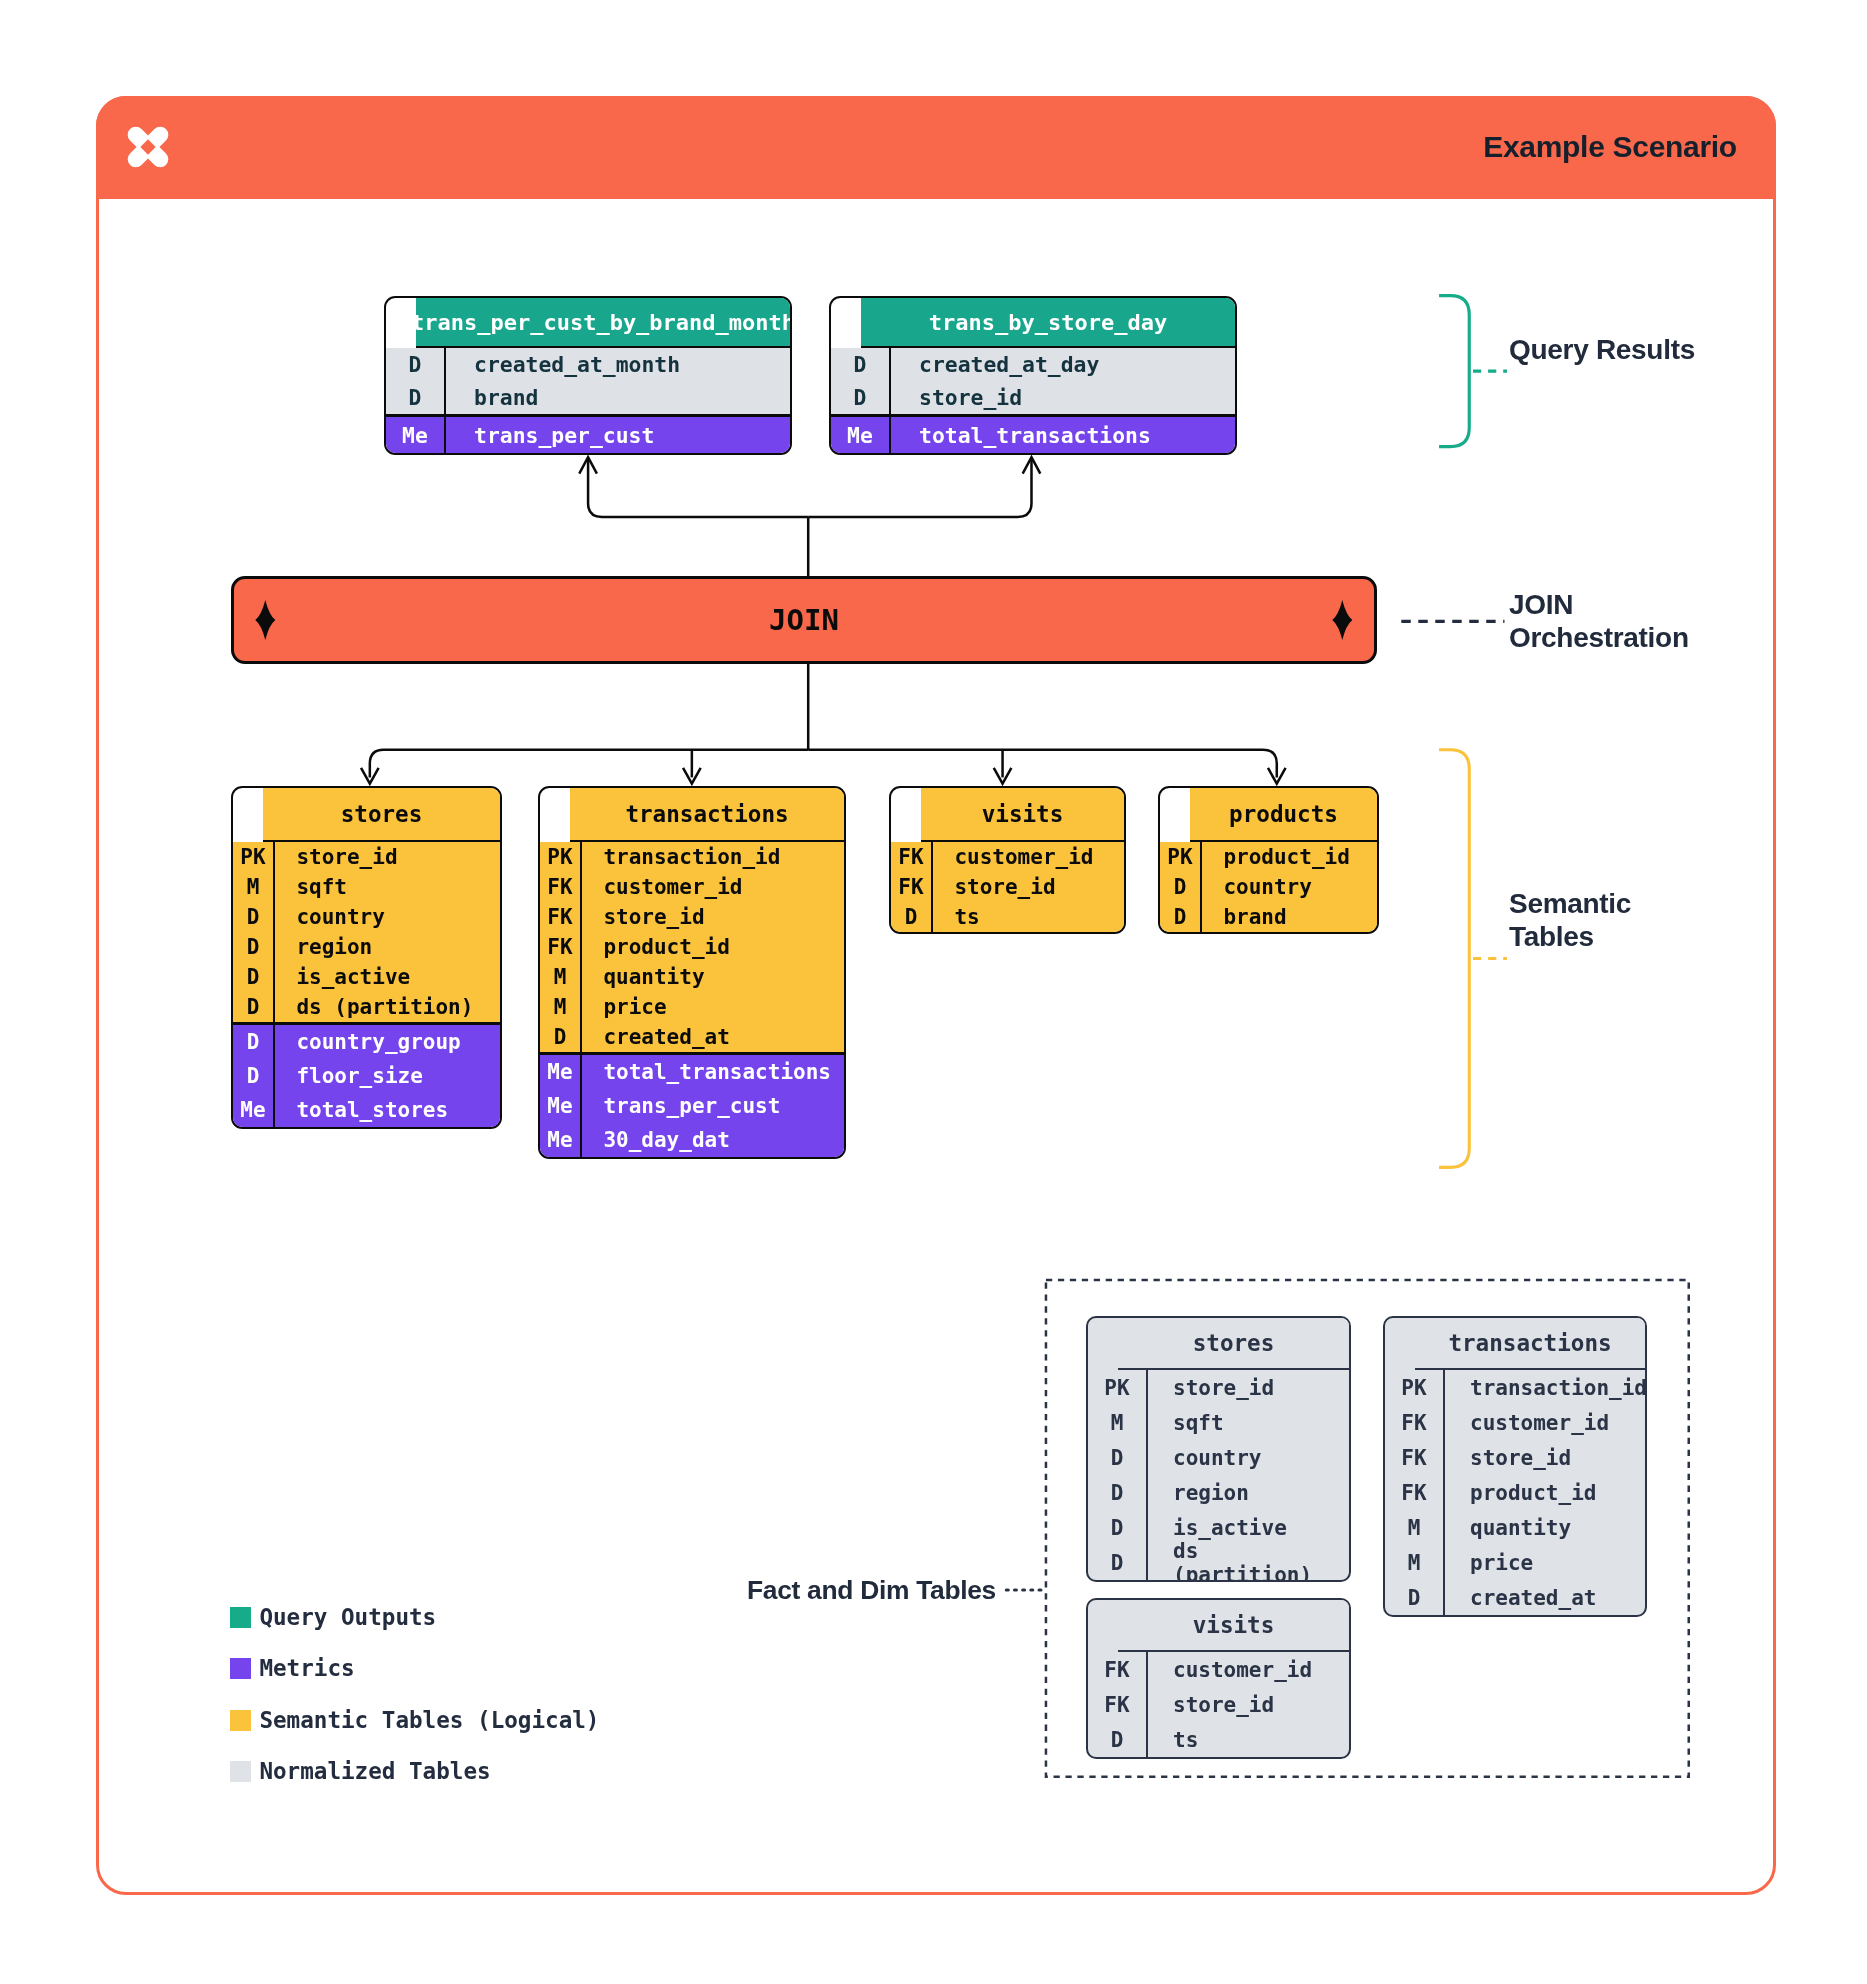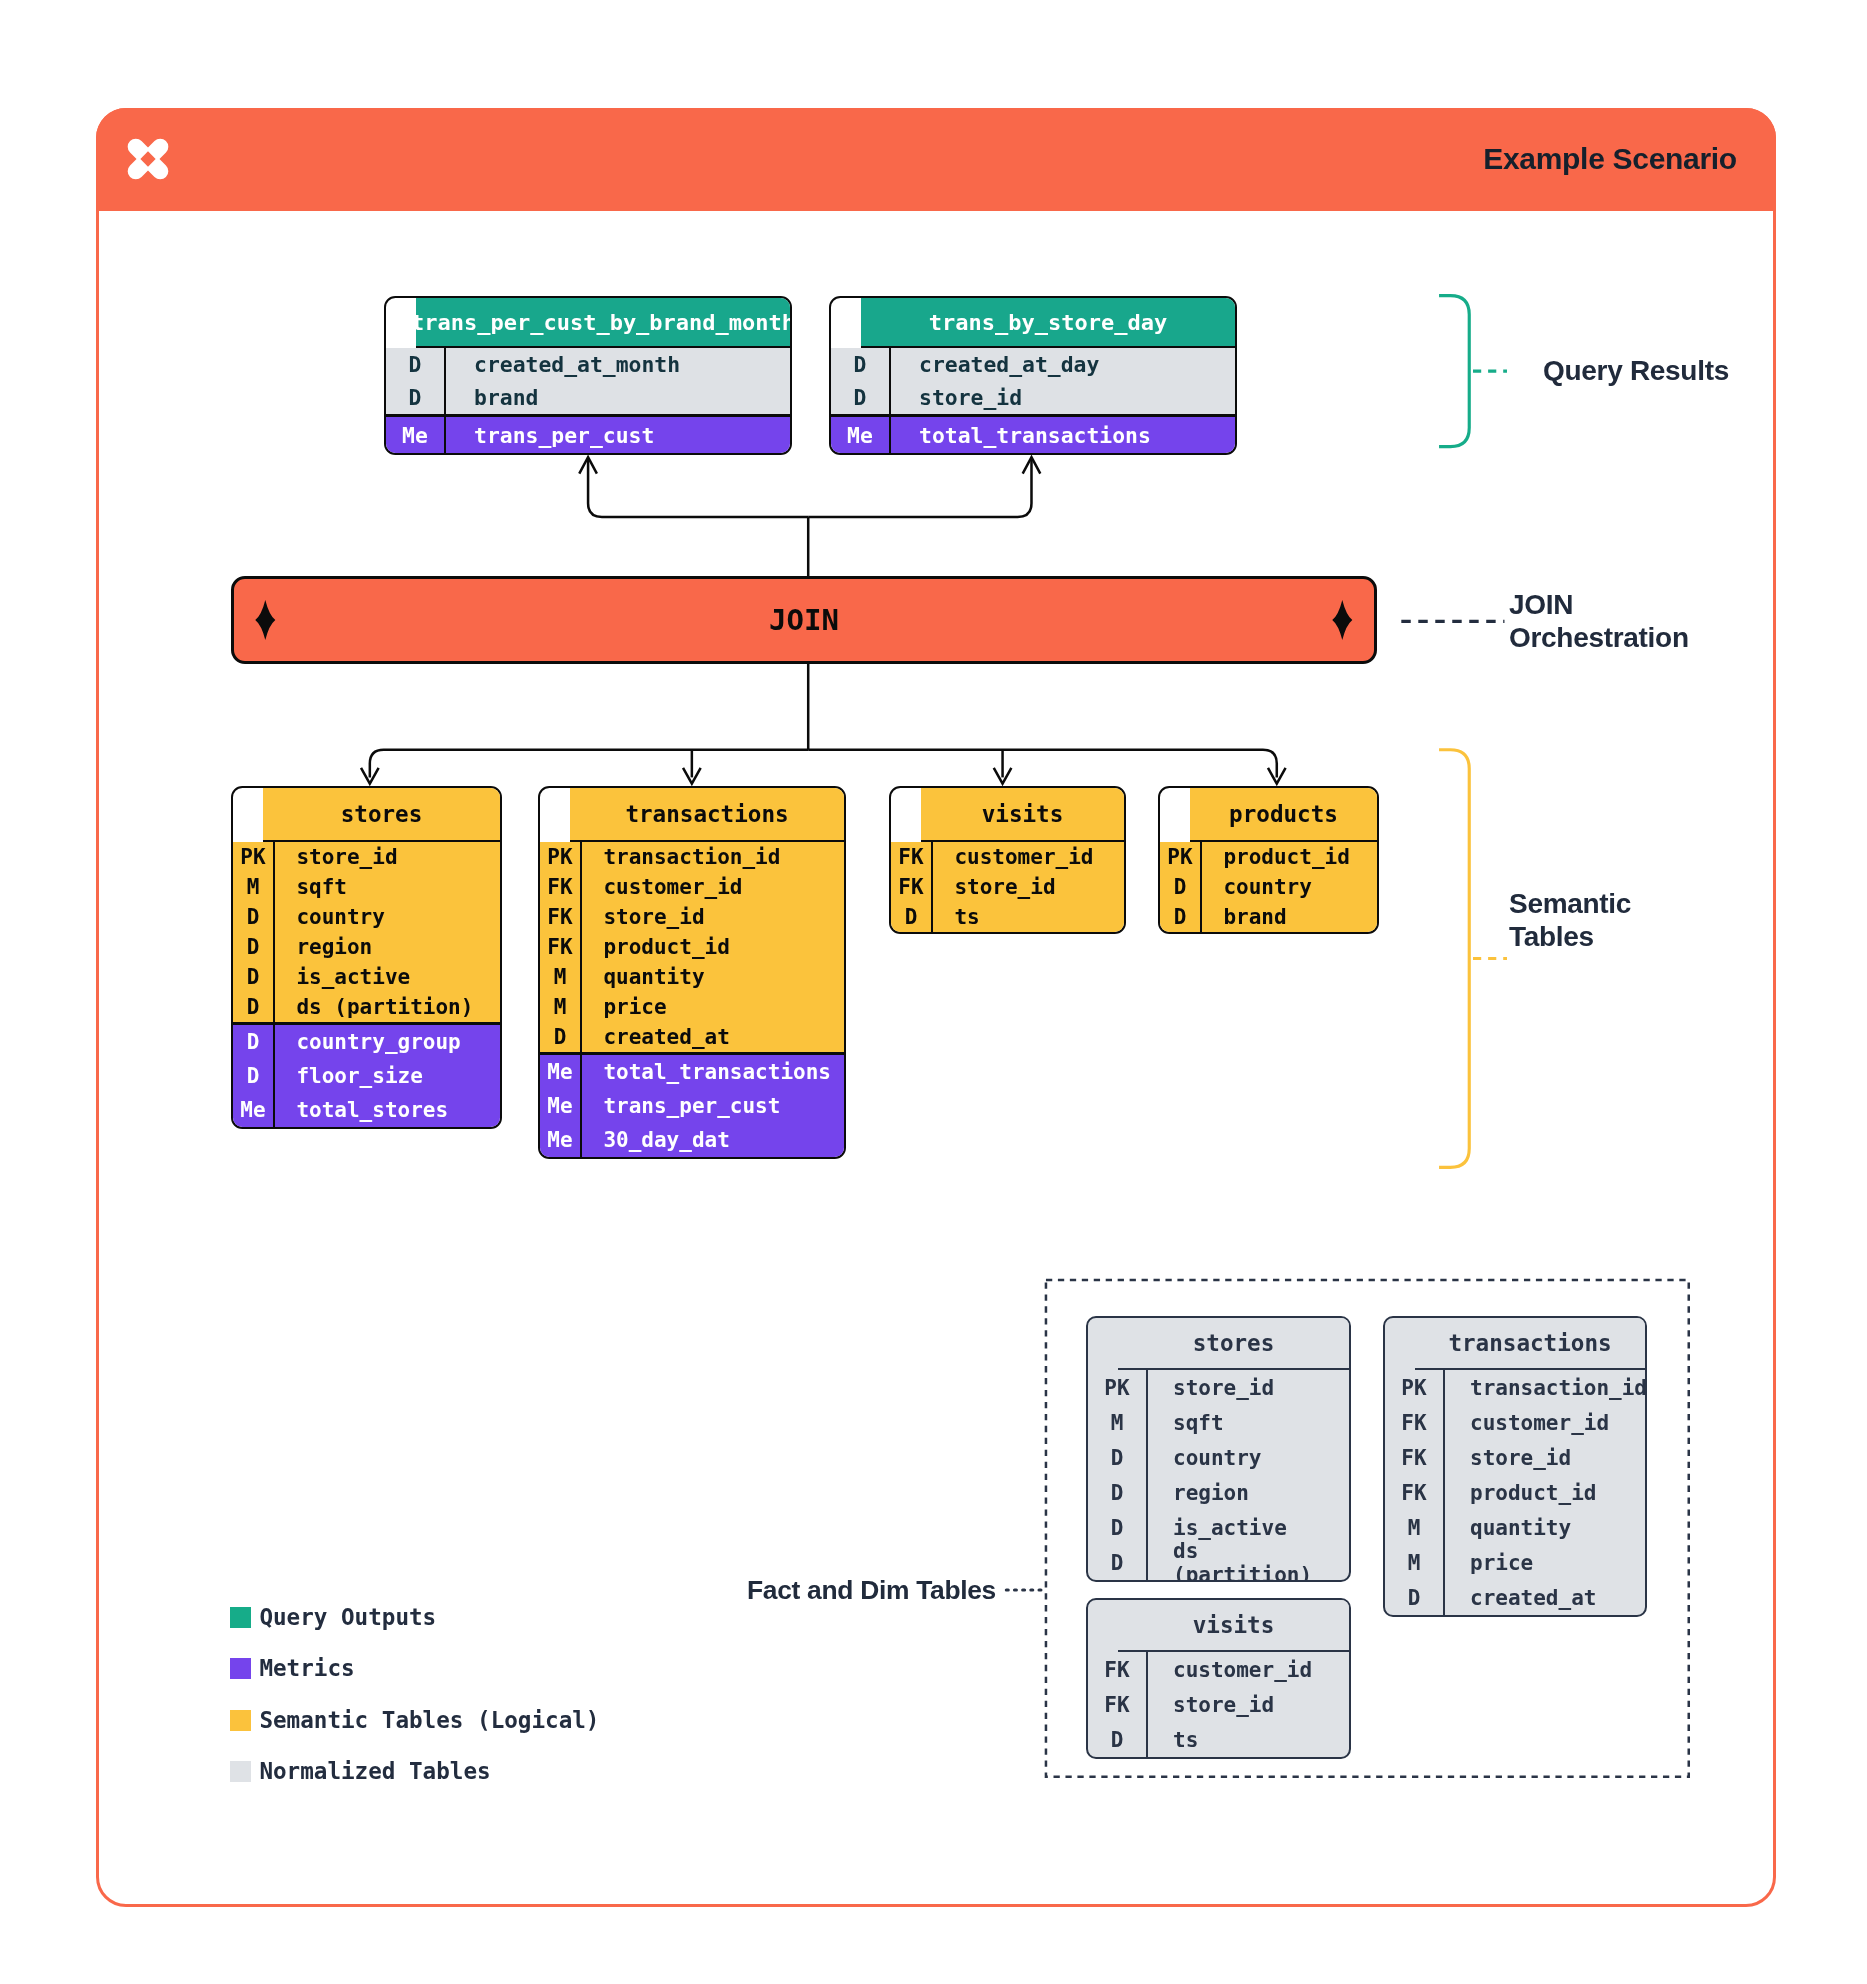--- a/index.html
+++ b/index.html
@@ -1,21 +1,21 @@
 <!DOCTYPE html>
 <html style="font-size:10px"><head>
 <meta charset="utf-8">
 <style>
   html,body{margin:0;padding:0;background:#ffffff;}
   body{width:1868px;height:1985px;position:relative;font-family:"Liberation Sans",sans-serif;}
   .page{position:absolute;inset:0;}
 
   
   .card{position:absolute;left:96px;top:96px;width:1674px;height:1793px;
-        border:3.1px solid #F9684A;border-radius:30px;background:#fff;margin-top:12px;}
+        border:3.1px solid #F9684A;border-radius:30px;background:#fff;}
   .card-header{position:absolute;left:-3.1px;top:-3.1px;width:1680px;height:103px;
         background:#F9684A;border-radius:30px 30px 0 0;}
   .card-title{position:absolute;right:39px;top:50%;transform:translateY(-50%);
         font-size:30px;font-weight:bold;color:#15202C;letter-spacing:-0.3px;}
   .logo{position:absolute;left:25px;top:24px;width:54px;height:54px;}
 
   
   .tbl{position:absolute;border:2.5px solid #0B0B0B;border-radius:11.3px;overflow:hidden;
        background:#fff;font-family:"DejaVu Sans Mono",monospace;font-weight:bold;}
   .tbl .hd{display:flex;align-items:center;justify-content:center;border-bottom:2.5px solid #0B0B0B;margin-left:30px;}
@@ -366,21 +366,21 @@
           <span class="k">FK</span>
           <span class="f">store_id</span>
         </div>
       <div class="row">
           <span class="k">D</span>
           <span class="f">ts</span>
         </div>
     </div>
   </div>
 
-  <div class="ann center-v" style="left:1509px;top:371px;margin-left:34px;">Query Results</div>
+  <div class="ann center-v" style="left:1509px;top:350px;">Query Results</div>
   <div class="ann center-v" style="left:1509px;top:621px;">
     <div>JOIN</div>
     <div>Orchestration</div>
   </div>
   <div class="ann center-v" style="left:1509px;top:920px;">
     <div>Semantic</div>
     <div>Tables</div>
   </div>
   <div class="ann-fact" style="top:1590px;">Fact and Dim Tables</div>
 

